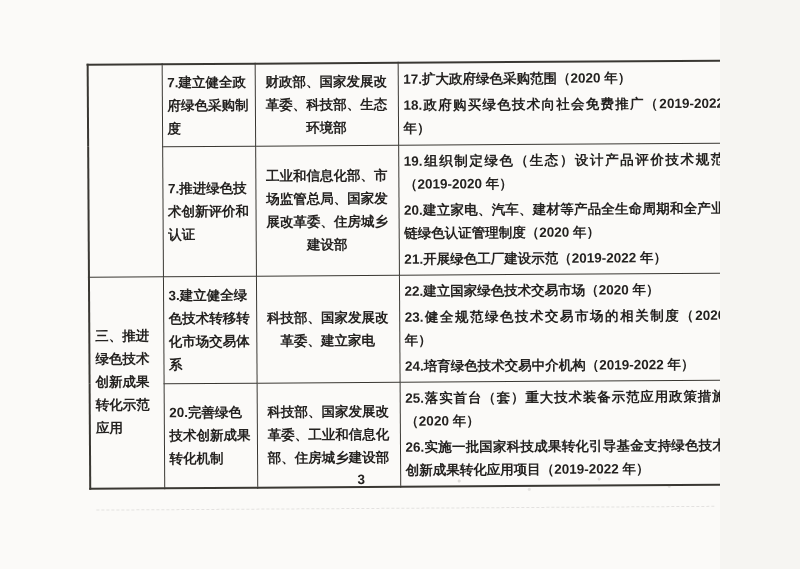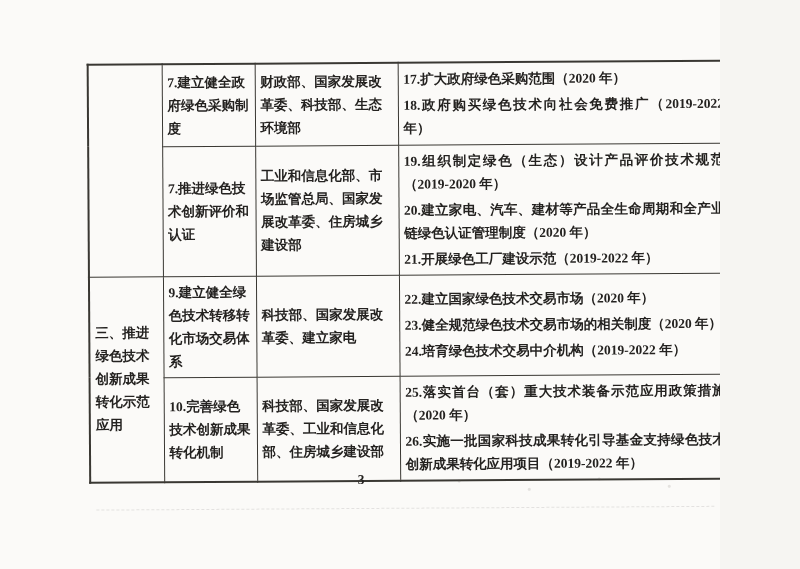--- a/index.html
+++ b/index.html
@@ -6,21 +6,21 @@
     margin: 0;
     padding: 0;
     background: #f6f5f2;
   }
   .sheet {
     position: relative;
     width: 720px;
     height: 569px;
     background: #fbfaf8;
     overflow: hidden;
-    font-family: Liberation Serif, serif;
+    font-family: Liberation Sans, sans-serif;
     color: #242220;
   }
   .scan-rotate {
     position: absolute;
     inset: 0;
     transform: rotate(-0.35deg);
     transform-origin: 50% 50%;
   }
   table.policy {
     position: absolute;
@@ -46,20 +46,21 @@
   tr.r4 { height: 91px; }
   td.col-section {
     text-align: left;
     padding-left: 5px;
     padding-right: 3px;
   }
   td.col-task {
     text-align: left;
   }
   td.col-depts {
+    text-align: center;
     padding-left: 4px;
     padding-right: 4px;
     margin-left: 14px;
   }
   td.col-measures {
     text-align: justify;
     padding-left: 7px;
     padding-right: 6px;
   }
   td.col-measures p {
@@ -127,31 +128,31 @@
           <td class="col-depts">工业和信息化部、市场监管总局、国家发展改革委、住房城乡建设部</td>
           <td class="col-measures">
             <p>19.组织制定绿色（生态）设计产品评价技术规范（2019-2020 年）</p>
             <p>20.建立家电、汽车、建材等产品全生命周期和全产业链绿色认证管理制度（2020 年）</p>
             <p>21.开展绿色工厂建设示范（2019-2022 年）</p>
           </td>
         </tr>
 
         <tr class="r3">
           <td class="col-section" rowspan="2">三、推进绿色技术创新成果转化示范应用</td>
-          <td class="col-task">9.建立健全绿色技术转移转化市场交易体系</td>
+          <td class="col-task">3.建立健全绿色技术转移转化市场交易体系</td>
           <td class="col-depts">科技部、国家发展改革委、建立家电</td>
           <td class="col-measures">
             <p>22.建立国家绿色技术交易市场（2020 年）</p>
             <p>23.健全规范绿色技术交易市场的相关制度（2020 年）</p>
             <p>24.培育绿色技术交易中介机构（2019-2022 年）</p>
           </td>
         </tr>
 
         <tr class="r4">
-          <td class="col-task">10.完善绿色技术创新成果转化机制</td>
+          <td class="col-task">20.完善绿色技术创新成果转化机制</td>
           <td class="col-depts">科技部、国家发展改革委、工业和信息化部、住房城乡建设部</td>
           <td class="col-measures">
             <p>25.落实首台（套）重大技术装备示范应用政策措施（2020 年）</p>
             <p>26.实施一批国家科技成果转化引导基金支持绿色技术创新成果转化应用项目（2019-2022 年）</p>
           </td>
         </tr>
       </tbody>
     </table>
 
     <div class="page-number">3</div>

